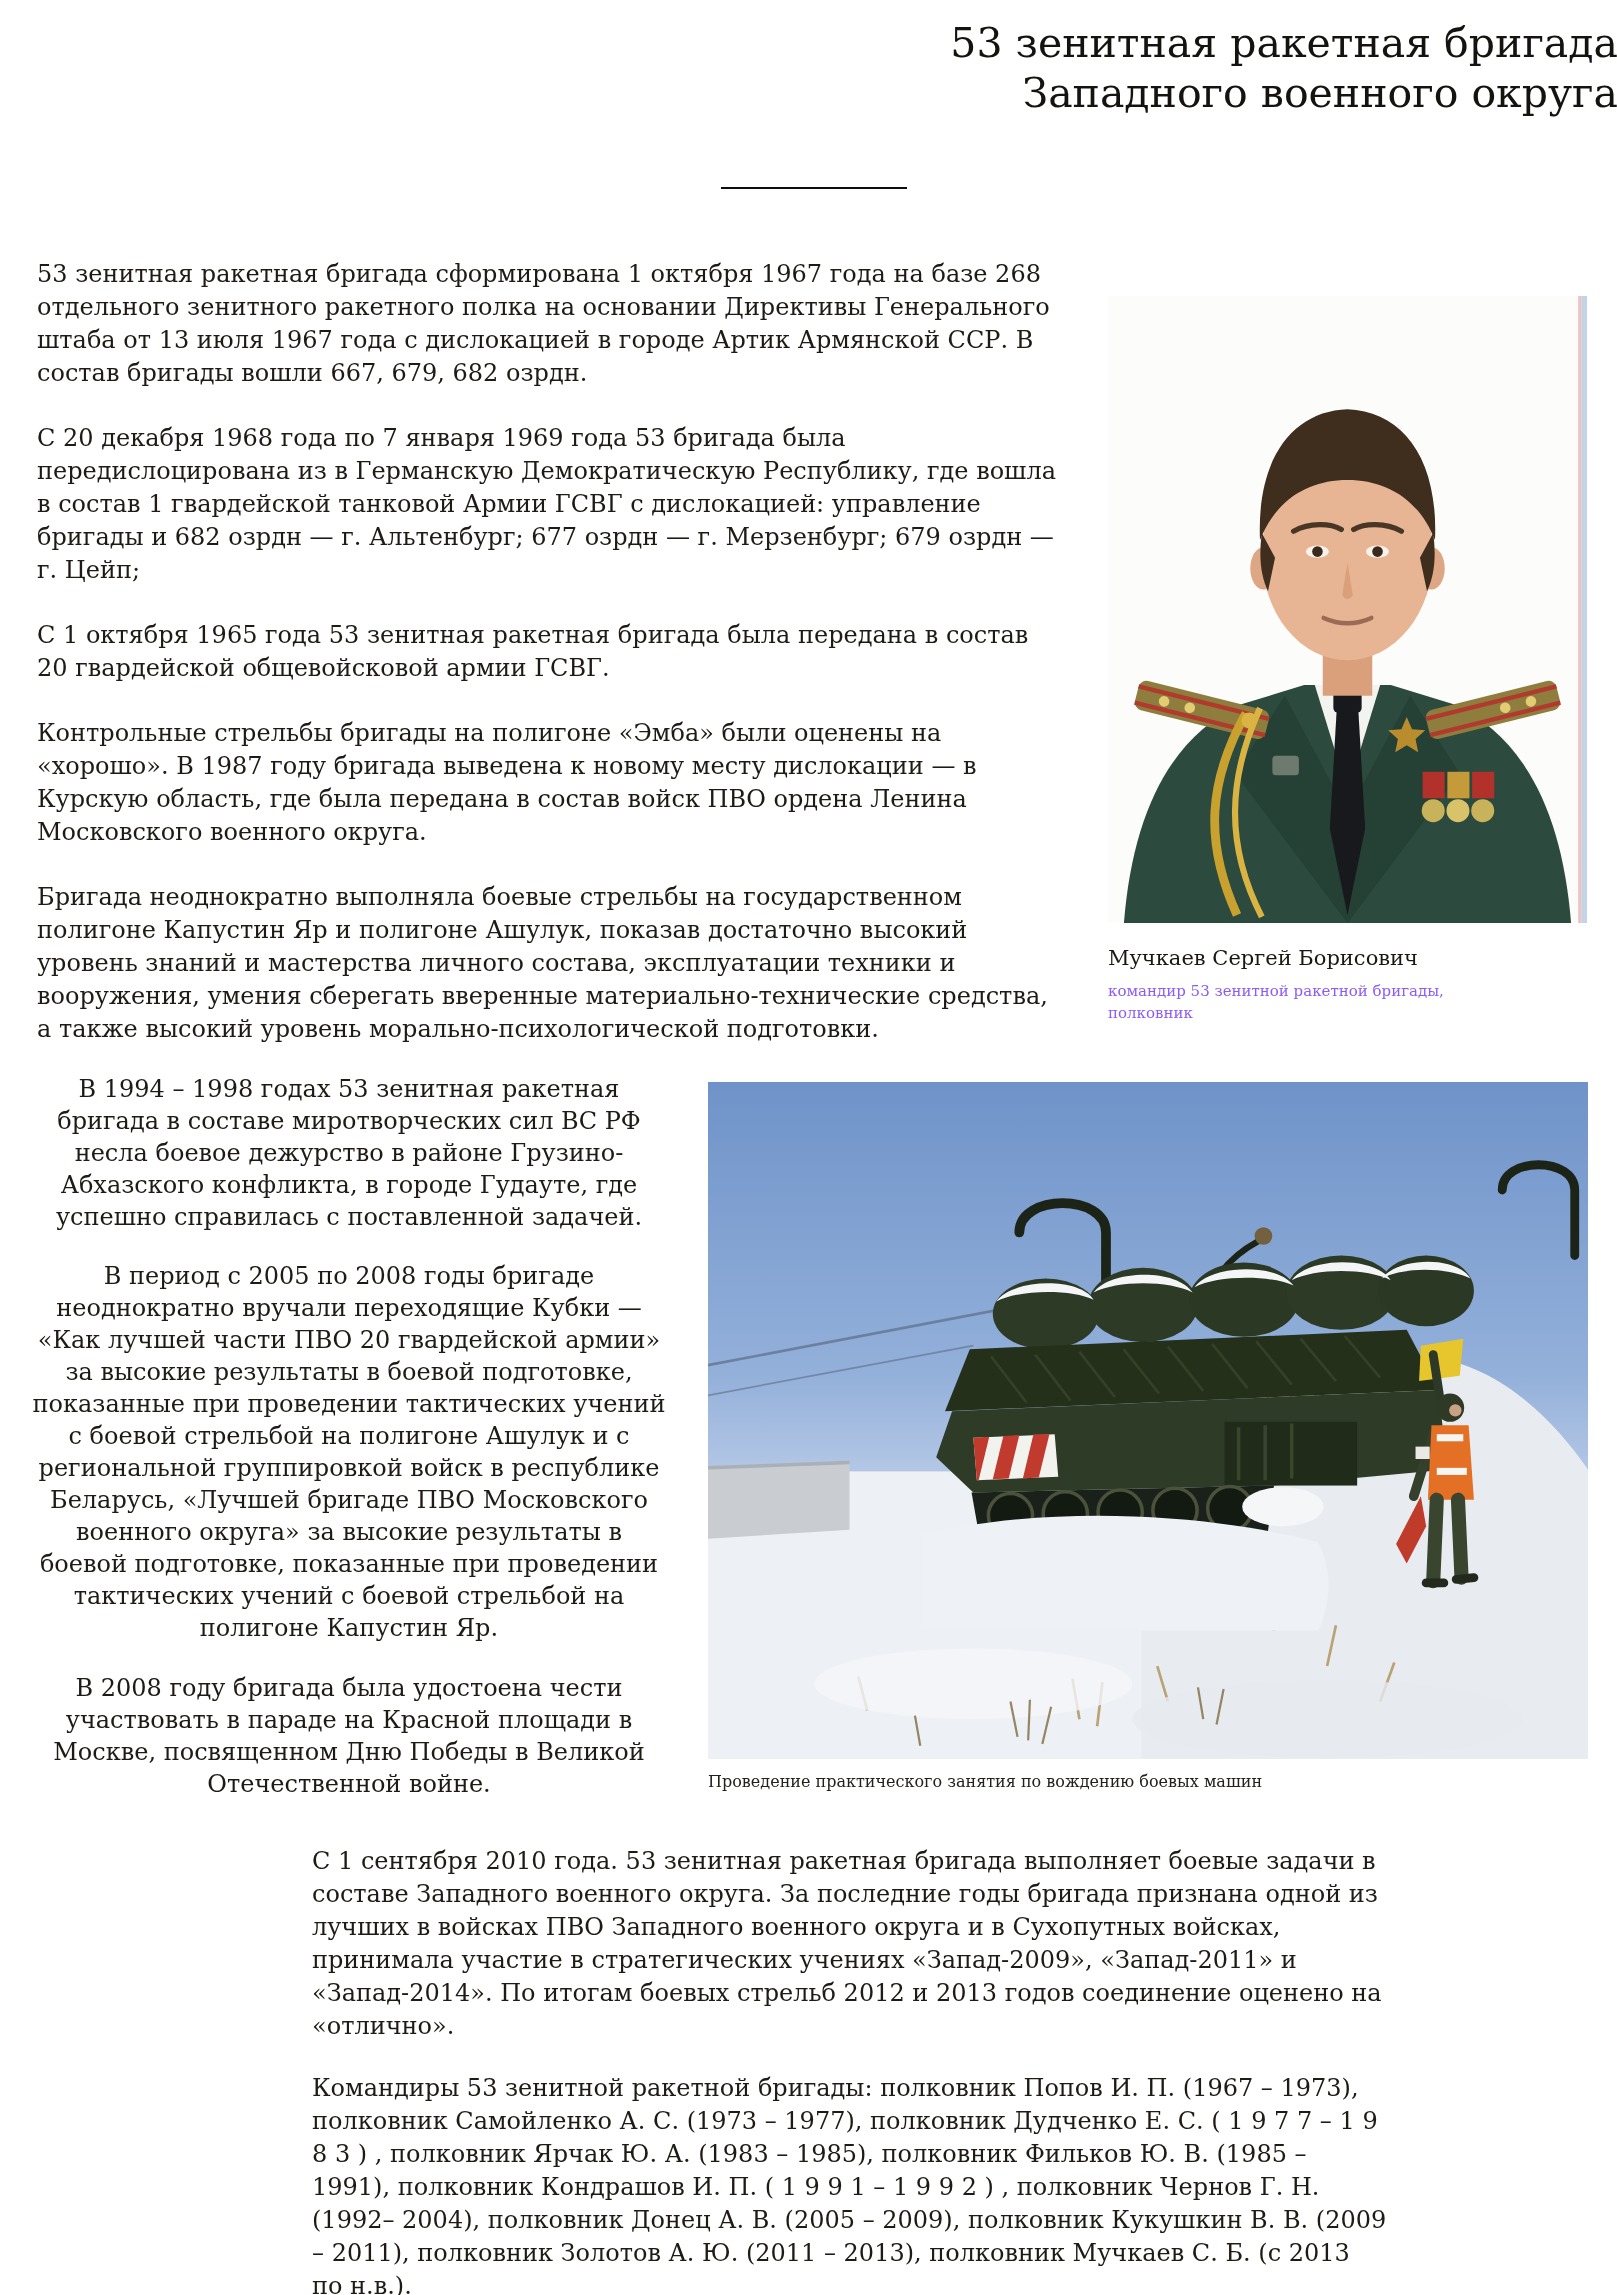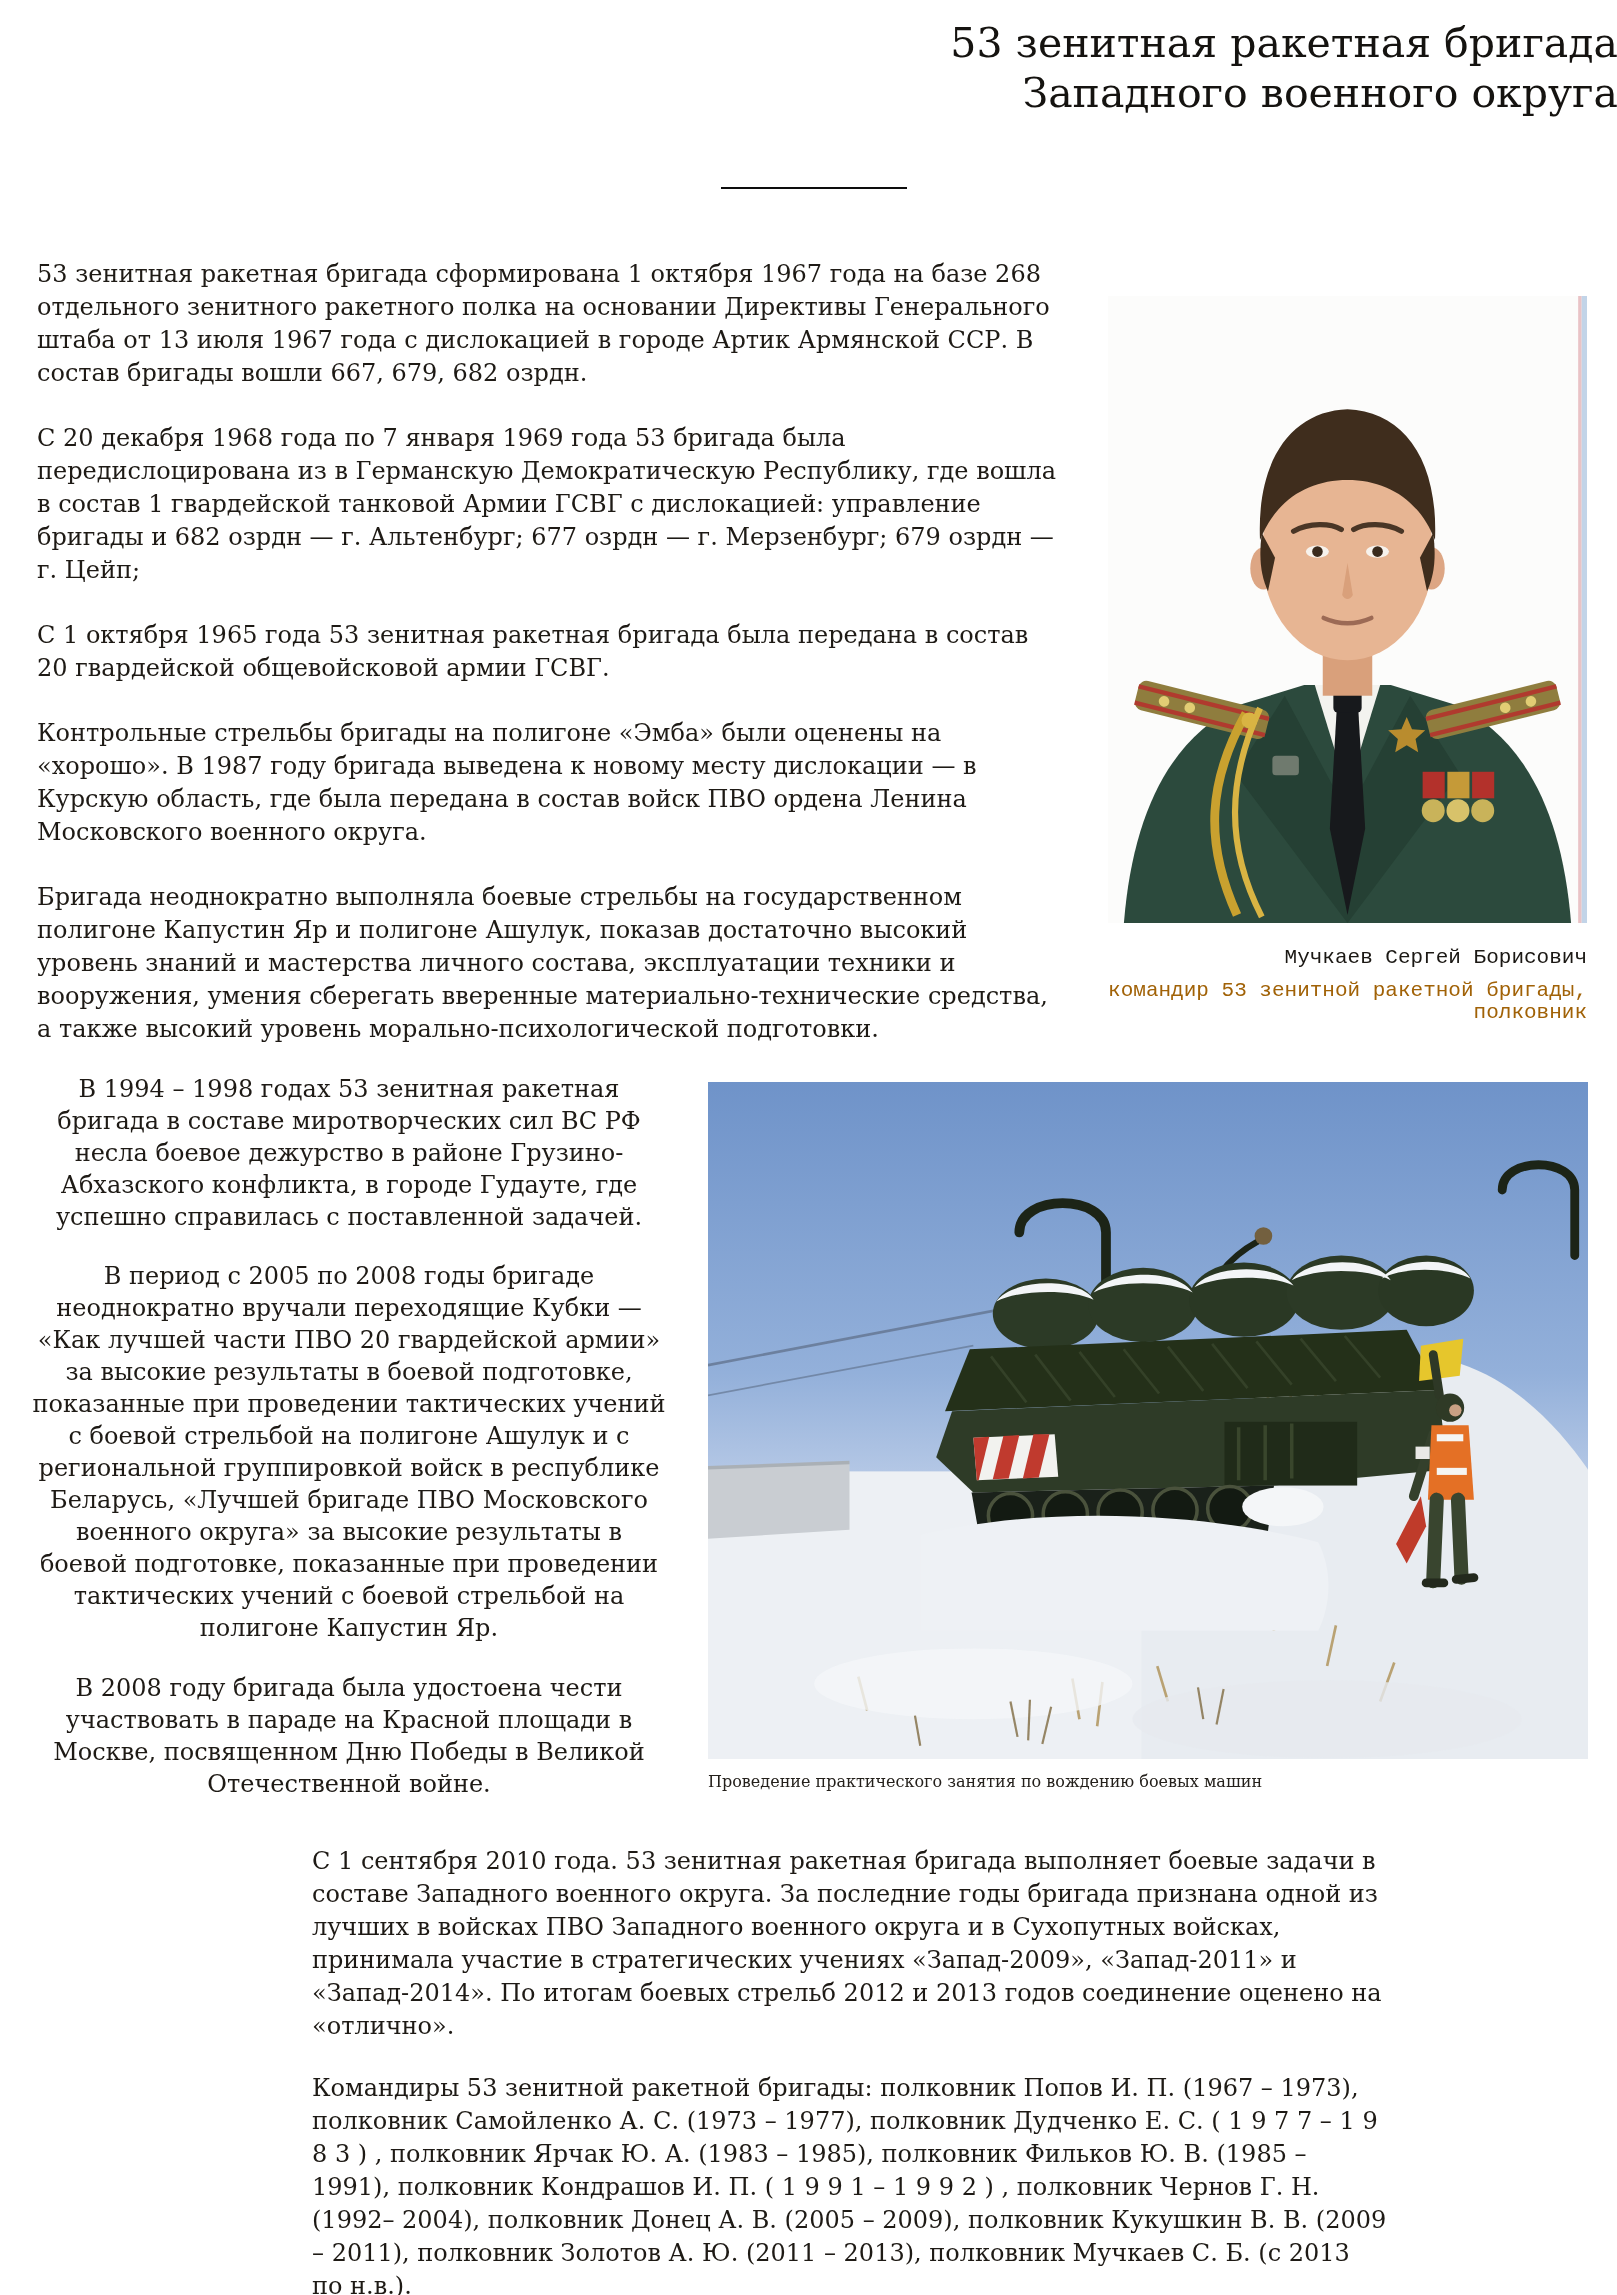--- a/index.html
+++ b/index.html
@@ -29,24 +29,24 @@
   .bottom{
     position:absolute;left:308px;top:1845px;width:1079px;
     font-size:24px;line-height:33px;
   }
   .bottom p{margin:0 0 29px 4px;}
   .portrait{
     position:absolute;left:1108px;top:296px;width:479px;height:627px;
   }
   .portrait svg{display:block;width:479px;height:627px;}
   .portrait-caption{
-    position:absolute;left:1108px;top:945px;width:479px;text-align:right;font-family:Liberation Mono, monospace;
+    position:absolute;left:1108px;top:945px;width:479px;text-align:left;
   }
   .cap-name{font-size:21px;line-height:26.5px;margin-bottom:8px;color:#1b1814;}
-  .cap-sub{font-size:21px;line-height:22px;color:#a16207;}
+  .cap-sub{font-size:15px;line-height:22px;color:#8b5cf6;}
   .vehicle{
     position:absolute;left:708px;top:1082px;width:880px;height:677px;
   }
   .vehicle svg{display:block;width:880px;height:677px;}
   .vehicle-caption{
     position:absolute;left:708px;top:1771px;width:880px;
     font-size:16px;line-height:21px;color:#24201b;
   }
 </style>
 </head>

